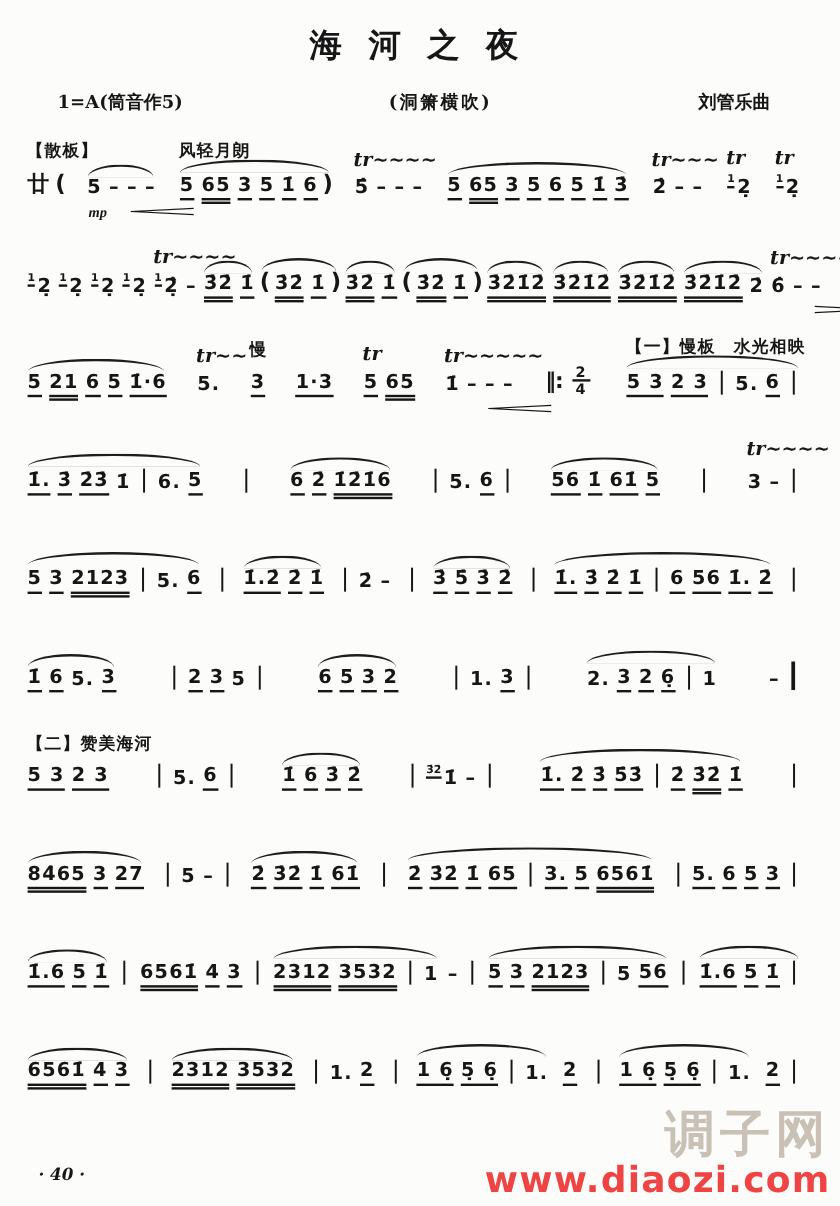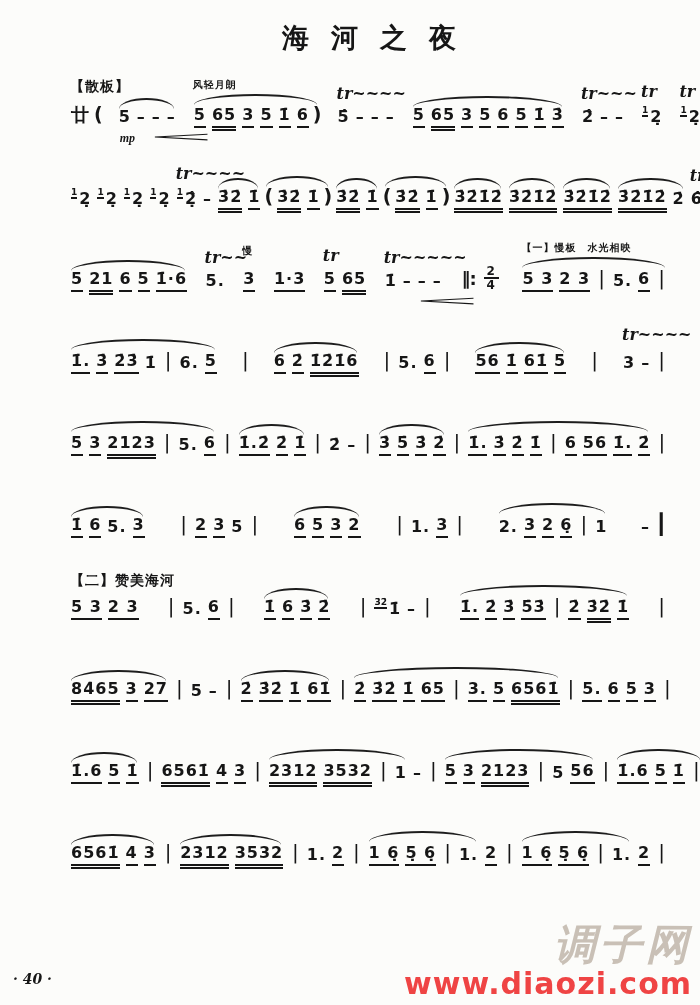--- a/index.html
+++ b/index.html
@@ -4,21 +4,21 @@
 <style>
   html,body { margin:0; padding:0; }
   body {
     width:700px; height:1005px;
     background:#fcfcfa;
     font-family:"DejaVu Sans", sans-serif;
     color:#161616;
     position:relative;
     overflow:hidden;
   }
-  .page { padding:8px 26px 0 26px;margin-left:38px; }
+  .page { padding:8px 26px 0 16px; }
 
   .title {
     text-align:center;
     font-size:27px; font-weight:bold;
     letter-spacing:22px; padding-left:22px;
     margin-top:12px;
     font-family:"DejaVu Serif", serif;
   }
   .meta {
     display:flex; justify-content:space-between; align-items:baseline;
@@ -72,51 +72,56 @@
     position:absolute; top:-10px; left:3px; right:5px; height:9px;
     border-top:2px solid #1d1d1d;
     border-radius:50% 50% 0 0 / 100% 100% 0 0;
   }
   .glabel {
     position:absolute; top:-26px; left:2px;
     font-size:13px; font-weight:bold; white-space:nowrap;
     font-family:"DejaVu Serif", serif;
   }
   .glabel.tr { font-style:italic; font-size:16px; top:-24px; letter-spacing:0; }
-  .glabel.cn { font-size:10px; letter-spacing:1px; }
+  .glabel.cn { font-size:14px; letter-spacing:1px; }
   .glabel.section { font-size:14px; letter-spacing:1px; }
   .gbelow {
     position:absolute; bottom:-18px; left:4px;
     font-size:12px; font-style:italic; font-weight:bold;
     font-family:Liberation Serif, serif;
   }
   .hpx {
     position:absolute; bottom:-16px; left:30px;
     font-size:12px; font-weight:400;
     transform:scaleX(7); transform-origin:left center;
     letter-spacing:0;
   }
 
   .page-number {
-    position:absolute; left:13px; bottom:18px;
+    position:absolute; left:32px; bottom:18px;
     font-size:14px; font-weight:bold; font-style:italic;
     font-family:"DejaVu Serif", serif;
   }
   .watermark {
     position:absolute; right:8px; bottom:6px; text-align:right;
     line-height:1.05; user-select:none;
   }
-  .watermark .site { font-size:42px; font-weight:bold; color:#c9c0b6; letter-spacing:4px;font-style:italic; }
+  .watermark .site { font-size:42px; font-weight:bold; color:#c9c0b6; letter-spacing:4px; }
   .watermark .url  { font-size:30px; font-weight:bold; color:#ef4444; letter-spacing:1px; }
 </style>
 </head>
 <body>
 
 <div class="page">
   <div class="title">海河之夜</div>
+  <div class="meta">
+    <span>1=A(筒音作5)</span>
+    <span class="center">(洞箫横吹)</span>
+    <span>刘管乐曲</span>
+  </div>
   <div class="score">
       <div class="score-line">
         <span class="group">
           <span class="glabel section">【散板】</span>
           <span class="tok u0 free"><span class="tx">廿</span></span>
           <span class="tok u0 paren"><span class="tx">(</span></span>
         </span>
         <span class="group">
           <span class="arcline"></span>
           <span class="gbelow">mp</span>

